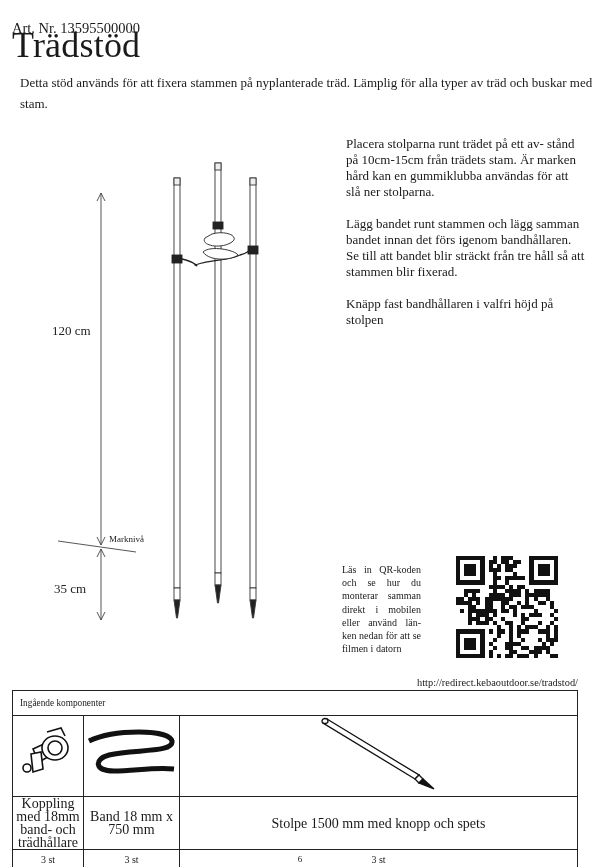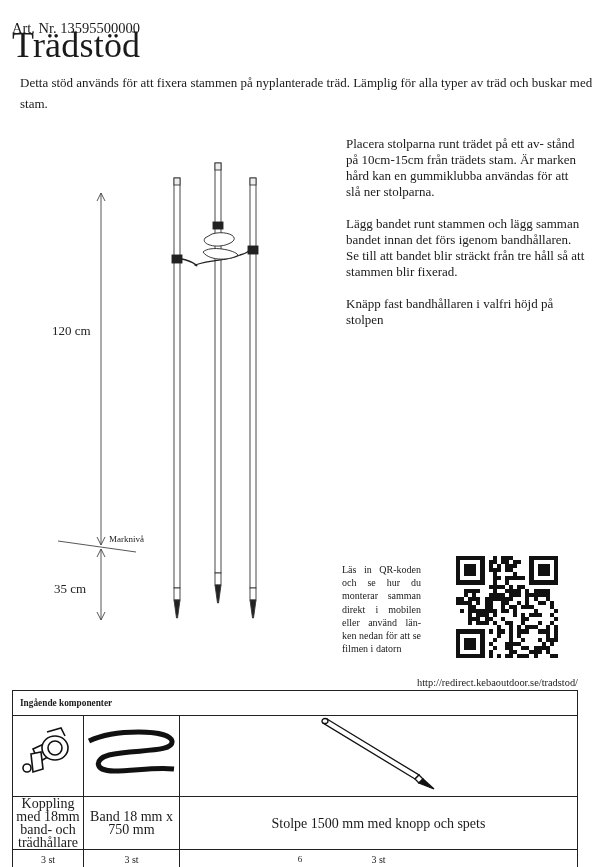--- a/index.html
+++ b/index.html
@@ -10,21 +10,21 @@
   #intro{left:12px;top:72px;width:580px;font-size:13px;line-height:21px;margin-left:8px;}
   #instr{left:346px;top:136px;width:240px;font-size:13px;line-height:16px;}
   #instr p{margin:0 0 16px 0;}
   #qrtext{left:342px;top:563px;width:79px;font-size:10px;line-height:13.2px;text-align:justify;}
   #qr{left:456px;top:556px;width:102px;height:102px;}
   #url{right:22px;top:677px;font-size:10.4px;}
   #diagram{left:0;top:150px;width:330px;height:470px;}
   .lbl{font-size:13px;}
   table#comp{position:absolute;left:12px;top:690px;width:566px;border-collapse:collapse;}
   #comp td{border:1.5px solid #222;padding:0;text-align:center;vertical-align:middle;font-size:14px;}
-  #comp .hdr td{text-align:left;height:24px;padding-left:7px;font-size:9.3px;font-weight:bold;}
+  #comp .hdr td{text-align:left;height:24px;padding-left:7px;font-size:9.3px;}
   #comp .img td{height:80px;}
   #comp .name td{height:30px;line-height:13px;}
   #comp .qty td{height:19px;font-size:10px;}
   #pagenum{left:0;width:600px;top:854px;text-align:center;font-size:9px;}
 </style>
 </head>
 <body>
 
 <div class="abs" id="artnr">Art. Nr. 13595500000</div>
 <div class="abs" id="title">Trädstöd</div>

